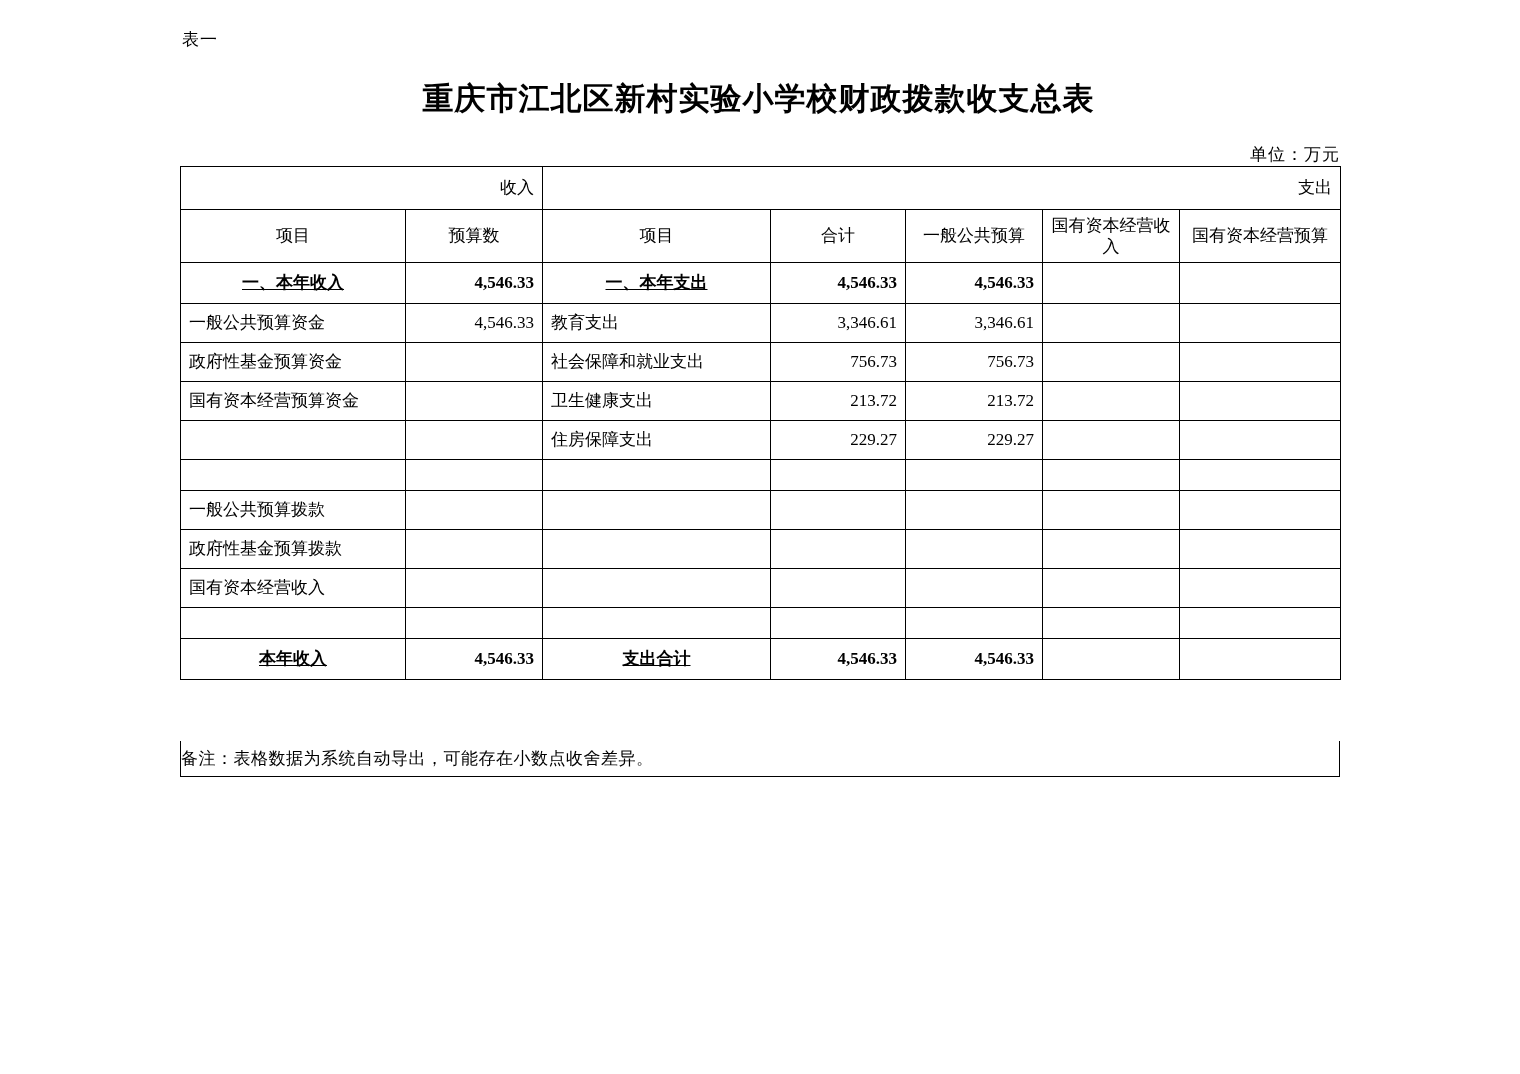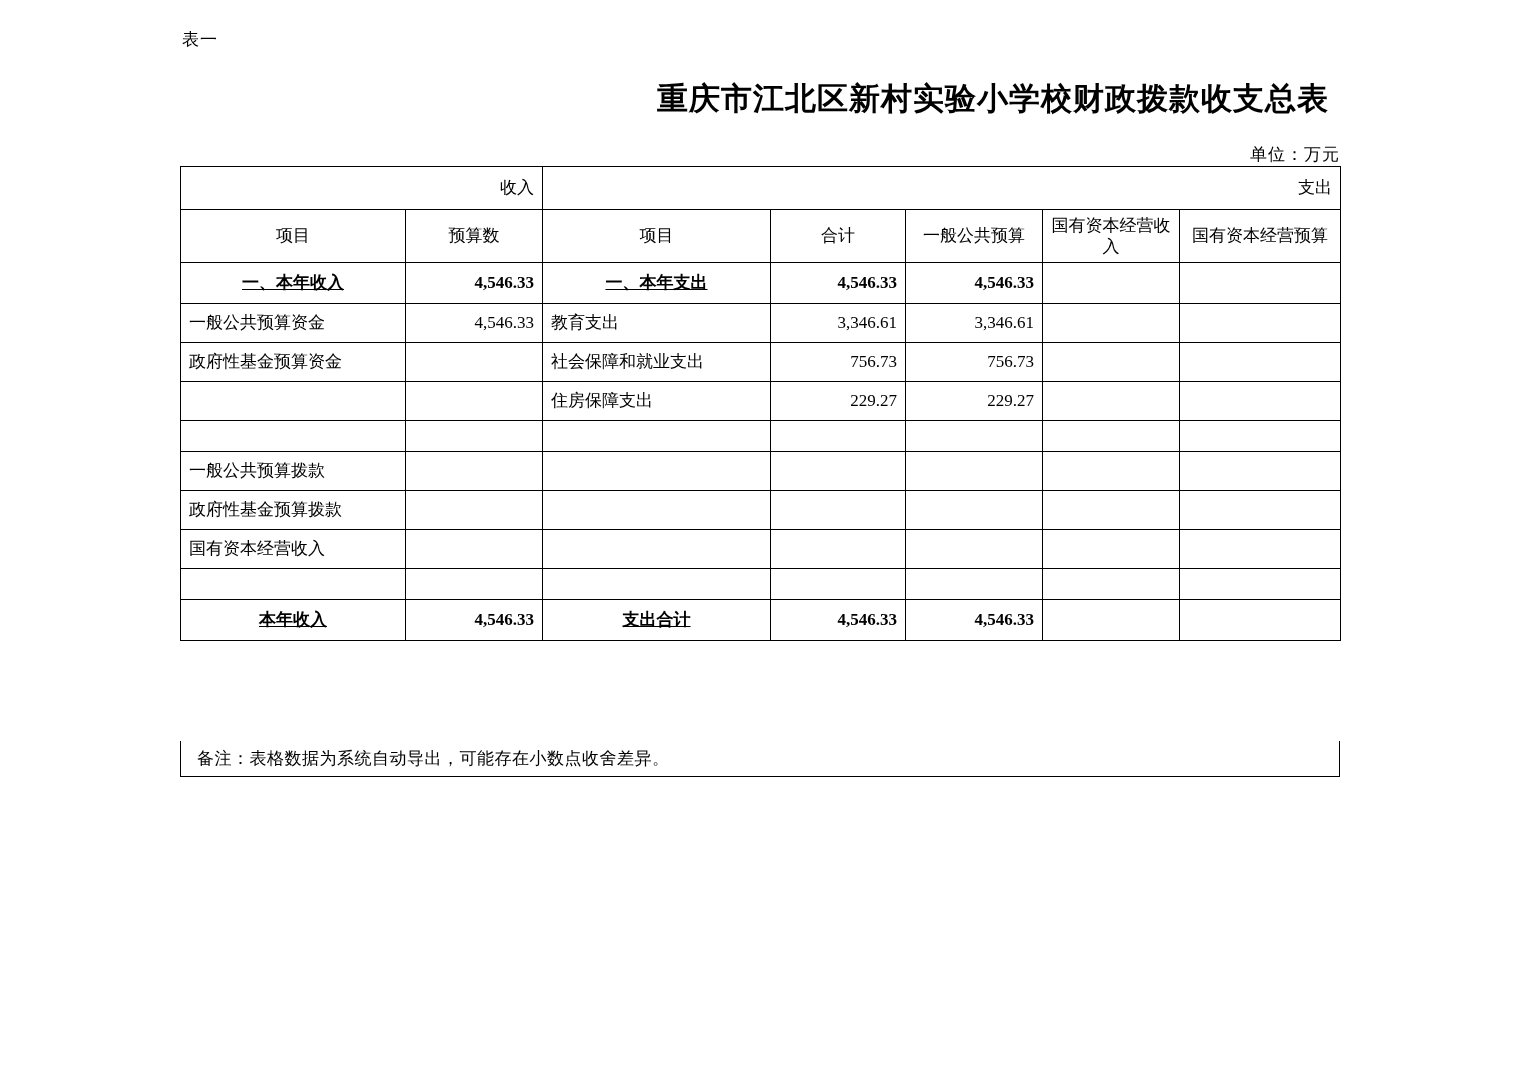--- a/index.html
+++ b/index.html
@@ -25,24 +25,24 @@
   .sheet-label {
     position: absolute;
     left: 182px;
     top: 28px;
     font-size: 17px;
     font-family: "Liberation Serif", serif;
     letter-spacing: 1px;
   }
   .doc-title {
     position: absolute;
-    left: 164px;
+    left: 176px;
     top: 78px;
     width: 1165px;
-    text-align: right;
+    text-align: center;
     font-size: 31px;
     font-weight: bold;
     font-family: "Liberation Serif", serif;
     letter-spacing: 1px;
   }
   .unit-label {
     position: absolute;
     right: 180px;
     top: 143px;
     font-size: 17px;
@@ -102,21 +102,21 @@
   .note {
     position: absolute;
     left: 180px;
     top: 741px;
     width: 1160px;
     box-sizing: border-box;
     border: 1px solid #000000;
     border-top: none;
     height: 36px;
     line-height: 36px;
-    padding-left: 16px;
+    padding-left: 0;
     font-size: 17px;
     font-family: "Liberation Serif", serif;
     letter-spacing: 0.5px;
   }
 </style>
 </head>
 <body>
 
 <div class="page">
 
@@ -174,20 +174,29 @@
       <tr class="row-sub">
         <td class="txt-left">政府性基金预算资金</td>
         <td class="num-right"></td>
         <td class="txt-left">社会保障和就业支出</td>
         <td class="num-right">756.73</td>
         <td class="num-right">756.73</td>
         <td class="num-right"></td>
         <td class="num-right"></td>
       </tr>
 
+      <tr class="row-sub">
+        <td class="txt-left">国有资本经营预算资金</td>
+        <td class="num-right"></td>
+        <td class="txt-left">卫生健康支出</td>
+        <td class="num-right">213.72</td>
+        <td class="num-right">213.72</td>
+        <td class="num-right"></td>
+        <td class="num-right"></td>
+      </tr>
 
       <tr class="row-sub">
         <td class="txt-left"></td>
         <td class="num-right"></td>
         <td class="txt-left">住房保障支出</td>
         <td class="num-right">229.27</td>
         <td class="num-right">229.27</td>
         <td class="num-right"></td>
         <td class="num-right"></td>
       </tr>

